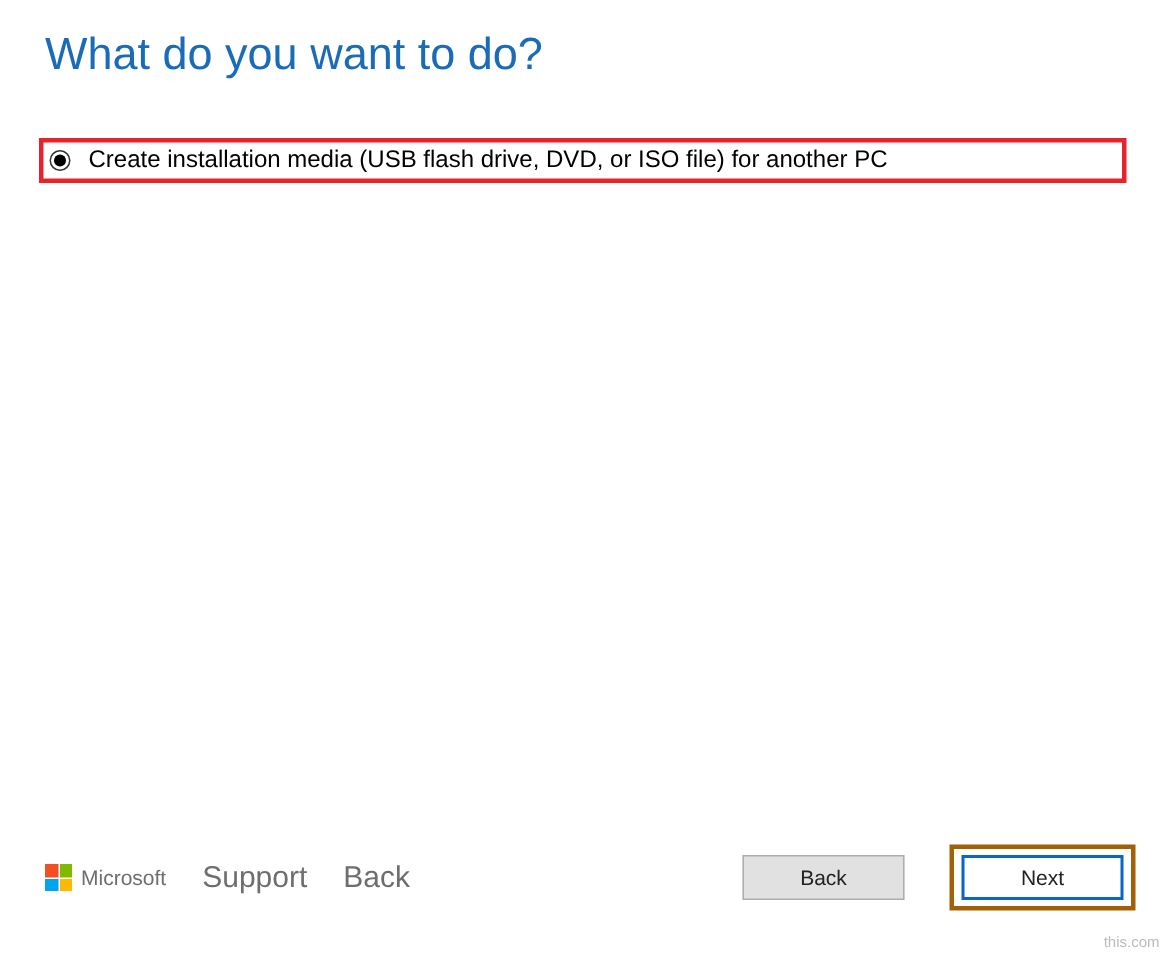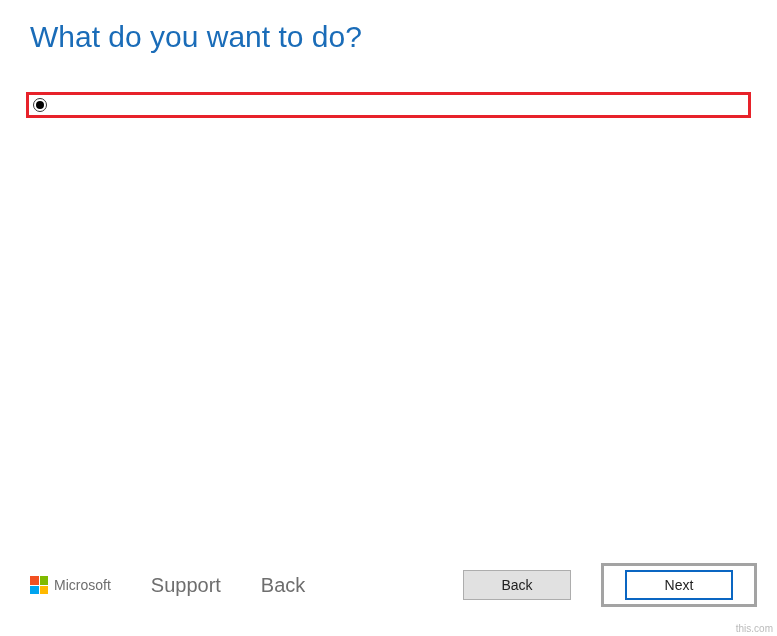--- a/index.html
+++ b/index.html
@@ -66,21 +66,21 @@
       bottom: 20px;
       left: 30px;
       right: 20px;
       display: flex;
       align-items: center;
       justify-content: space-between;
     }
     .footer-left {
       display: flex;
       align-items: center;
-      gap: 40px;
+      gap: 24px;
     }
     .ms-brand {
       display: flex;
       align-items: center;
       gap: 6px;
     }
     .ms-logo {
       width: 18px;
       height: 18px;
       display: grid;
@@ -117,22 +117,22 @@
       font-family: inherit;
       cursor: pointer;
       border: 1px solid #adadad;
       background: #e1e1e1;
       color: #222;
     }
     .btn-wrap {
       padding: 16px;
     }
     .btn-wrap.highlighted {
-      border: 3px solid #a3a3a3;
-      padding: 4px 21px;
+      border: 3px solid #a16207;
+      padding: 4px 5px;
     }
     .btn-next {
       border: 2px solid #0a66c2;
       background: #ffffff;
     }
     .watermark {
       position: absolute;
       bottom: 2px;
       right: 4px;
       font-size: 10px;
@@ -145,20 +145,21 @@
 <div class="content">
   <h1 class="title">What do you want to do?</h1>
 
   <div class="options">
 
 
     <div class="option-row highlighted">
       <span class="radio selected">
           <span class="radio-dot"></span>
         </span>
+      <span class="option-label">Create installation media (USB flash drive, DVD, or ISO file) for another PC</span>
     </div>
 
   </div>
 </div>
 
 <div class="footer">
   <div class="footer-left">
     <div class="ms-brand">
       <span class="ms-logo">
         <span class="ms-sq ms-r"></span>

